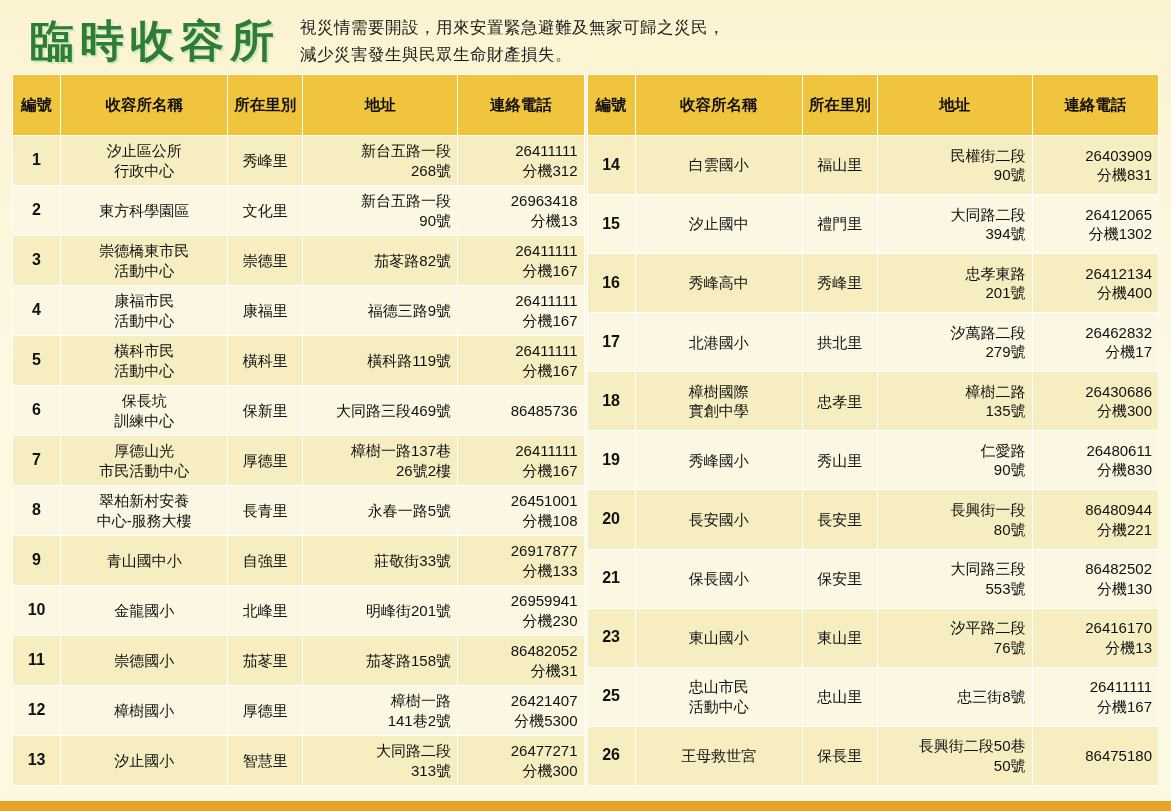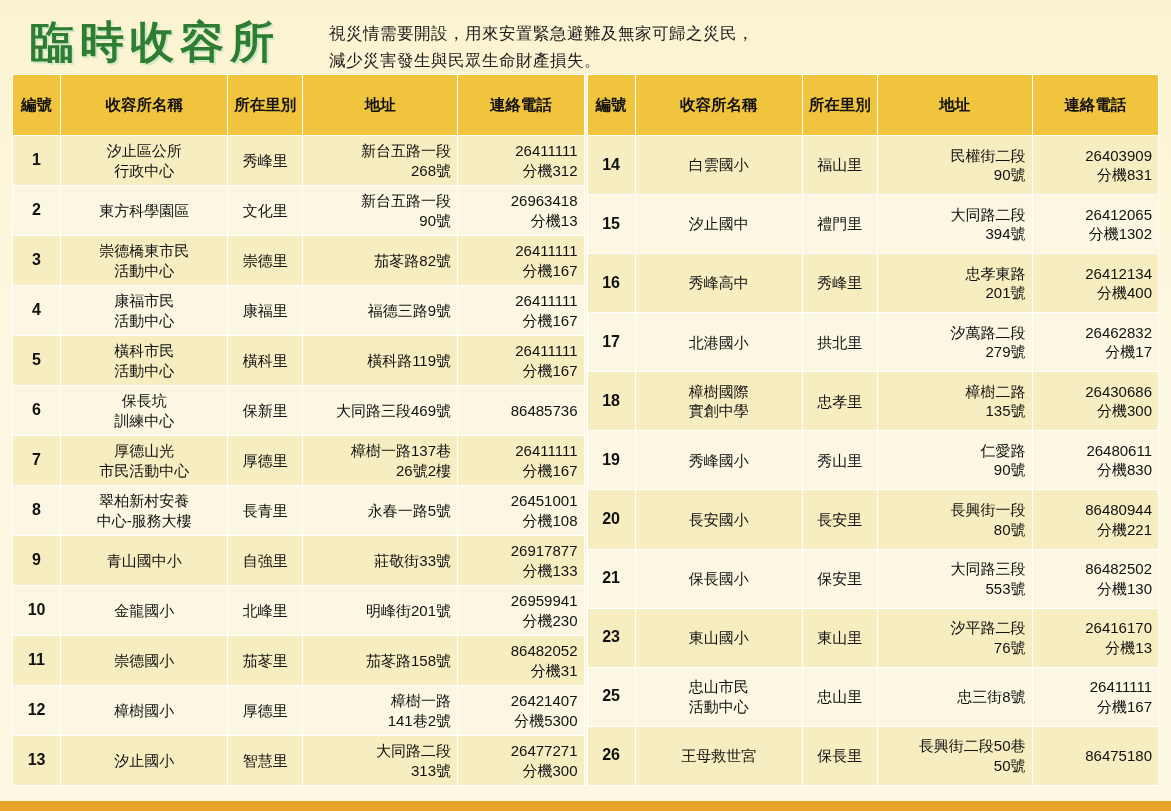--- a/index.html
+++ b/index.html
@@ -22,45 +22,44 @@
   }
   .page::after {
     content: "";
     position: absolute;
     left: 0; right: 0; bottom: 0;
     height: 10px;
     background: #e8a32a;
   }
   .header {
     display: flex;
-    align-items: center;
+    align-items: flex-end;
     padding: 14px 0 6px 30px;
     height: 74px;
     box-sizing: border-box;
   }
   .title {
     font-family: "DejaVu Serif", serif;
     font-weight: bold;
     font-size: 44px;
     letter-spacing: 6px;
     color: #2e7d32;
     text-shadow: 2px 2px 0 #cfe8c6;
     line-height: 1.2;
     white-space: nowrap;
     padding-top: 2px;
   }
   .subtitle {
-    margin-left: 49px;
+    margin-left: 20px;
     margin-top: 14px;
     font-size: 16.5px;
     line-height: 1.65;
     color: #1a1a1a;
     letter-spacing: 0.5px;
     white-space: nowrap;
-    font-family: Liberation Mono, monospace;
   }
   .tables {
     display: flex;
     padding: 0 12px;
     gap: 0;
     border-radius: 9px;
   }
   table {
     border-collapse: collapse;
     table-layout: fixed;

